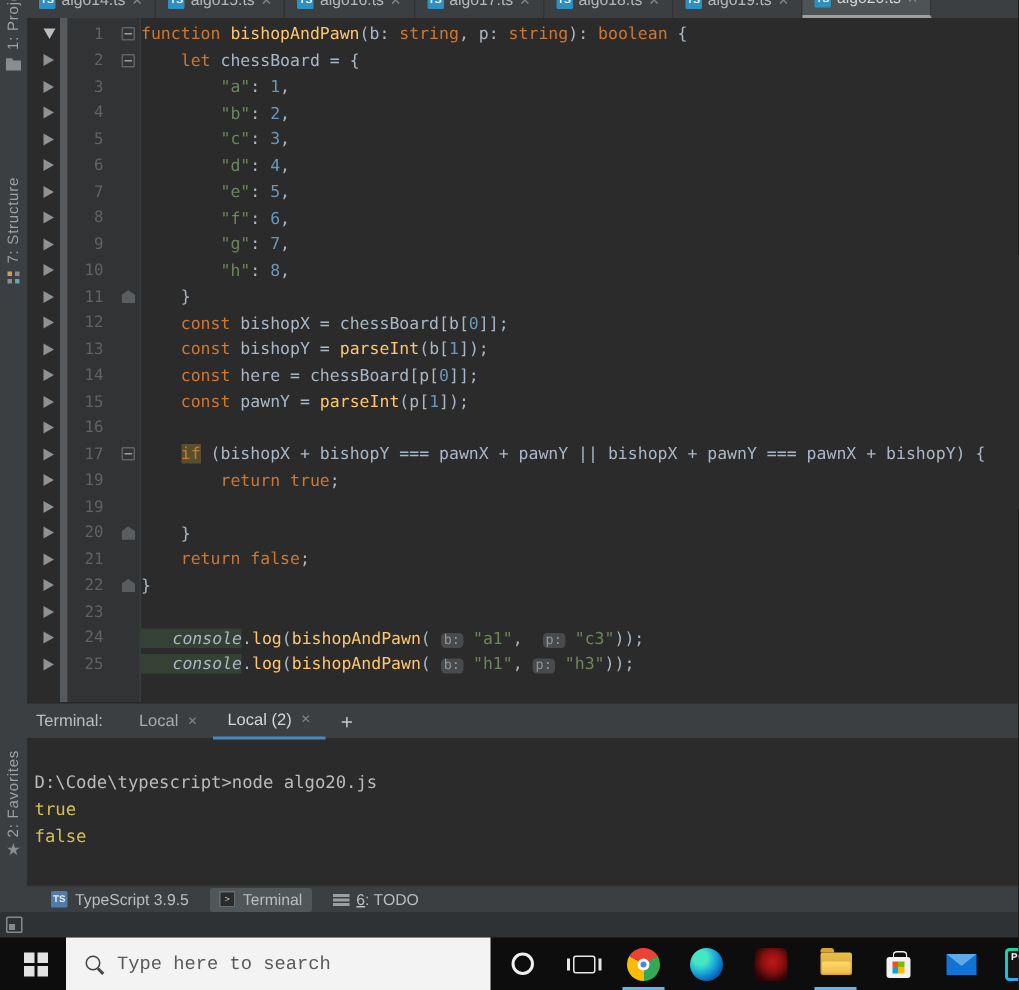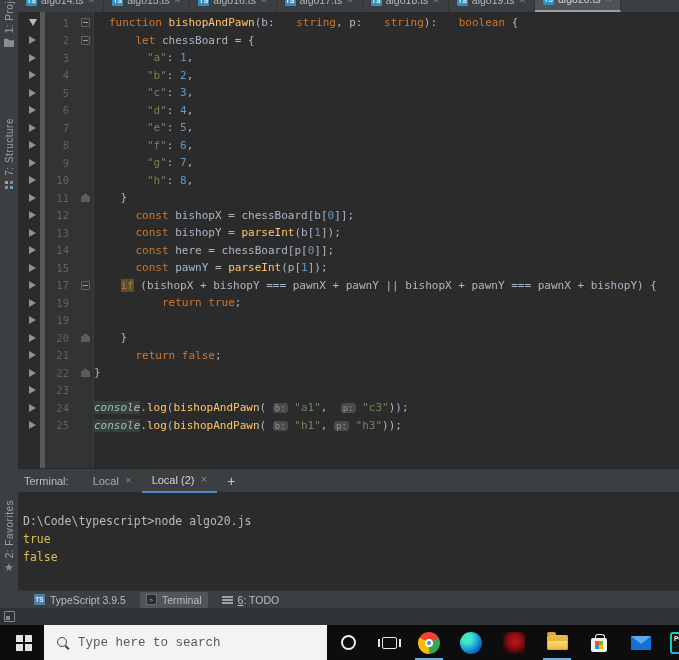--- a/index.html
+++ b/index.html
@@ -34,28 +34,28 @@
   .lrow { display:flex; align-items:center; height:17.5px; }
   .treecell { width:27px; display:flex; align-items:center; padding-left:11px; flex:0 0 auto; }
   .tri-r { width:0; height:0; border-left:7px solid #8f9294; border-top:4.5px solid transparent; border-bottom:4.5px solid transparent; }
   .tri-d { width:0; height:0; border-top:7px solid #babdbf; border-left:4.5px solid transparent; border-right:4.5px solid transparent; }
   .lnum { width:32px; flex:0 0 auto; text-align:right; padding-right:8px; color:#606366; font-size:10.5px; }
   .foldcell { width:17px; flex:0 0 auto; display:flex; align-items:center; justify-content:center; }
   .fold-m { width:9px; height:9px; border:1px solid #5f6468; border-radius:1px; position:relative; background:#313335; }
   .fold-m::after { content:""; position:absolute; left:1px; right:1px; top:3px; height:1px; background:#9da0a2; }
   .fold-e { width:9px; height:9px; background:#5a5d60; clip-path:polygon(50% 0, 100% 38%, 100% 100%, 0 100%, 0 38%); }
   .codetext { white-space:pre; color:#a9b7c6; }
-  .tk-kw { color:#cc7832;margin-left:15px; }
+  .tk-kw { color:#cc7832; }
   .tk-kwhl { color:#cc7832; background:#56502e; }
   .tk-fn { color:#ffc66d; font-weight:normal; }
   .tk-meth { color:#ffc66d; }
   .tk-str { color:#6a8759; }
   .tk-num { color:#6897bb; }
   .tk-pl { color:#a9b7c6; }
-  .tk-cons { color:#a9b7c6; font-style:italic; background:#344134; }
+  .tk-cons { color:#a9b7c6; font-style:italic; background:#344134;padding-left:21px; }
   .tk-hint { color:#919599; background:#474b4d; border-radius:3px; font-size:9px; padding:0 2px; }
 
   
   .termbar { position:absolute; left:18px; top:468px; right:0; height:24px; background:#3c3f41; border-top:1px solid #282828; display:flex; align-items:center; z-index:10; }
   .termlabel { font-size:11px; color:#bbbdbf; margin-left:6px; margin-right:14px;text-align:center; }
   .ttab { display:flex; align-items:center; gap:6px; height:24px; padding:0 10px; cursor:pointer; }
   .ttab .ttlabel { font-size:11px; color:#a9acae; }
   .ttab.sel { border-bottom:2px solid #4a88c7;text-align:right; }
   .ttab.sel .ttlabel { color:#d4d6d8; }
   .ttab .tclose { font-size:8px; }
@@ -300,20 +300,28 @@
             <span class="tri-r"></span>
           </span>
           <span class="lnum">15</span>
           <span class="foldcell"></span>
           <span class="codetext"><span class="tk-pl">    </span><span class="tk-kw">const</span><span class="tk-pl"> pawnY = </span><span class="tk-meth">parseInt</span><span class="tk-pl">(p[</span><span class="tk-num">1</span><span class="tk-pl">]);</span></span>
         </div>
         <div class="lrow">
           <span class="treecell">
             <span class="tri-r"></span>
           </span>
+          <span class="lnum">16</span>
+          <span class="foldcell"></span>
+          <span class="codetext"></span>
+        </div>
+        <div class="lrow">
+          <span class="treecell">
+            <span class="tri-r"></span>
+          </span>
           <span class="lnum">17</span>
           <span class="foldcell">
             <span class="fold-m"></span>
           </span>
           <span class="codetext"><span class="tk-pl">    </span><span class="tk-kwhl">if</span><span class="tk-pl"> (bishopX + bishopY === pawnX + pawnY || bishopX + pawnY === pawnX + bishopY) {</span></span>
         </div>
         <div class="lrow">
           <span class="treecell">
             <span class="tri-r"></span>
           </span>

